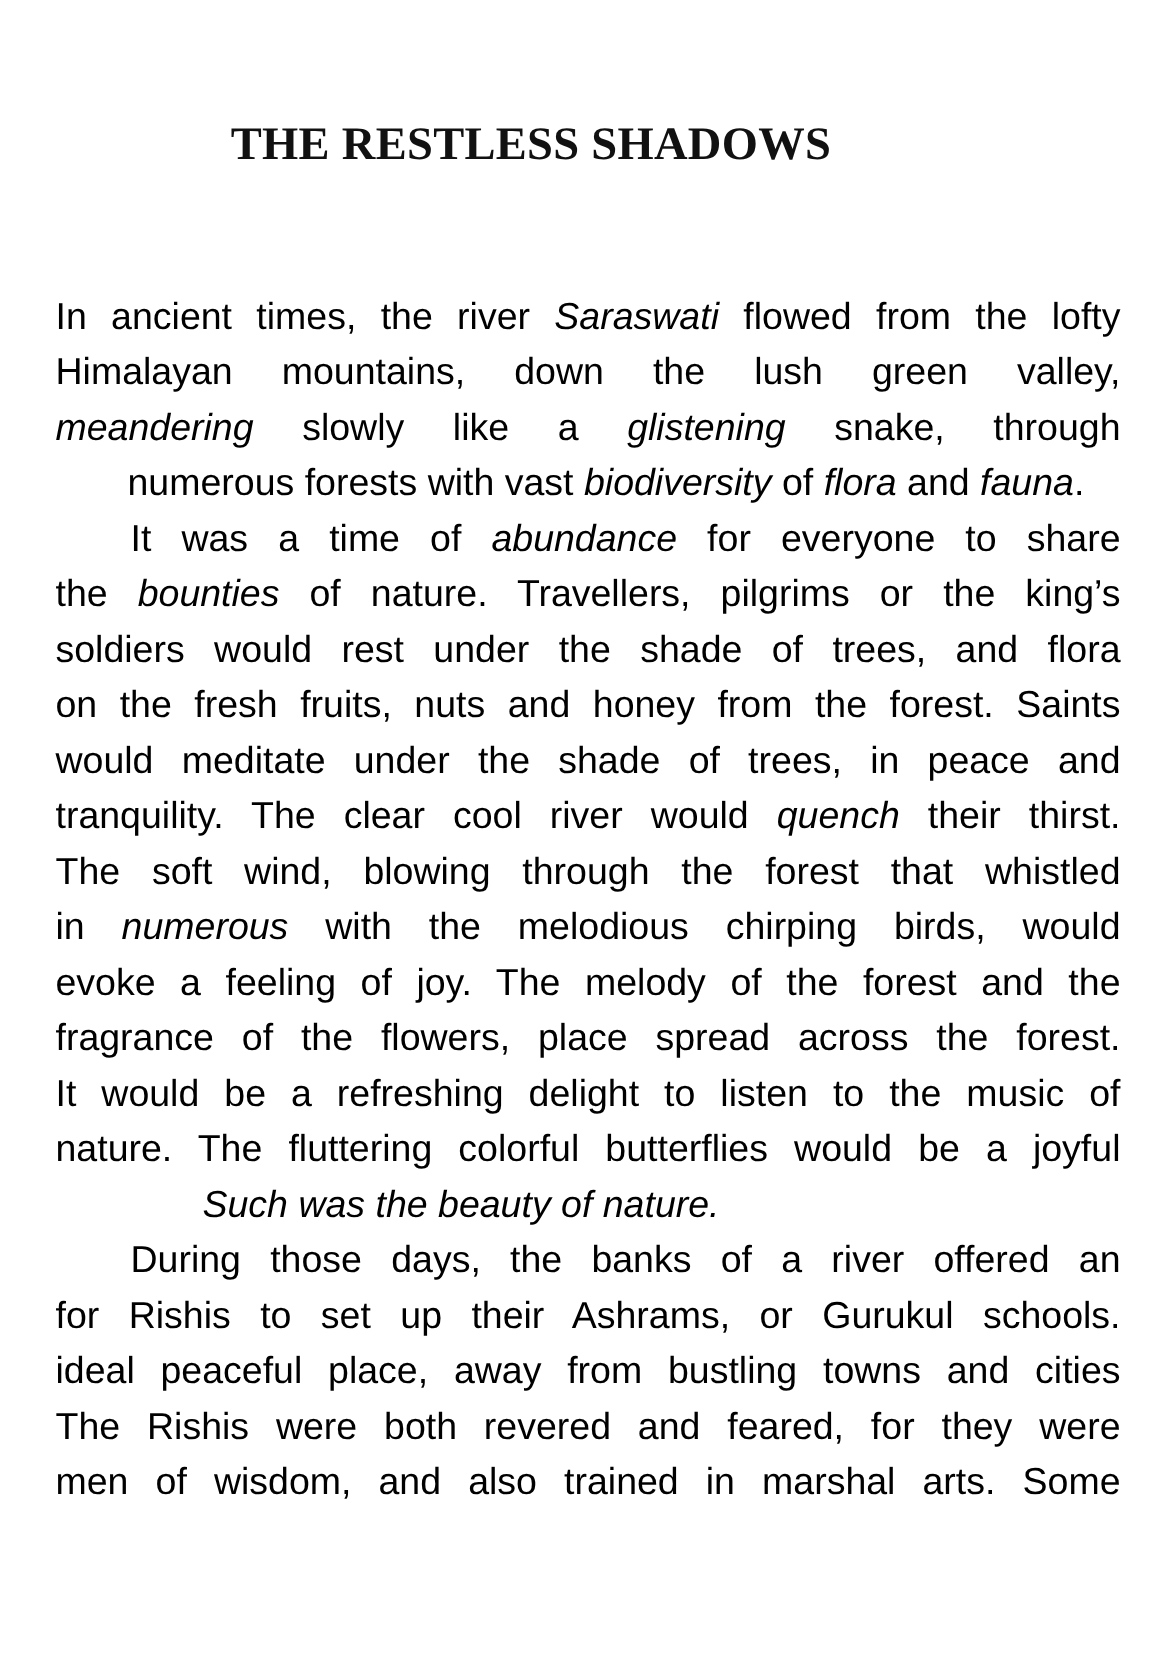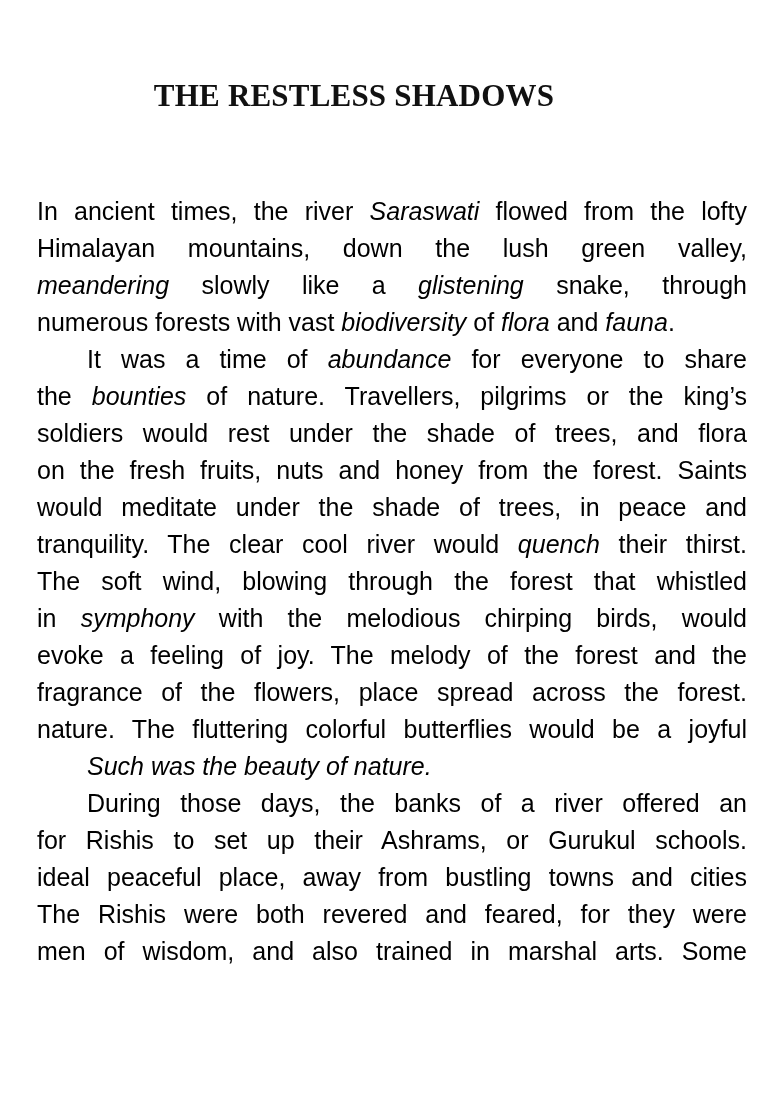--- a/index.html
+++ b/index.html
@@ -45,20 +45,21 @@
     .line {
       display: block;
       white-space: nowrap;
       text-align: justify;
       text-align-last: justify;
       height: 37px;
       overflow: visible;
     }
     .line.last {
       text-align-last: left;
+      margin-left: 48px;
     }
     .line.indent {
       padding-left: 50px;
     }
     .seg { }
     .seg.i { font-style: italic; }
   </style>
 </head>
 <body>
 
@@ -69,23 +70,24 @@
       <div class="line"><span class="seg">Himalayan mountains, down the lush green valley,</span></div>
       <div class="line"><span class="seg i">meandering</span><span class="seg"> slowly like a </span><span class="seg i">glistening</span><span class="seg"> snake, through</span></div>
       <div class="line last"><span class="seg">numerous forests with vast </span><span class="seg i">biodiversity</span><span class="seg"> of </span><span class="seg i">flora</span><span class="seg"> and </span><span class="seg i">fauna</span><span class="seg">.</span></div>
       <div class="line indent"><span class="seg">It was a time of </span><span class="seg i">abundance</span><span class="seg"> for everyone to share</span></div>
       <div class="line"><span class="seg">the </span><span class="seg i">bounties</span><span class="seg"> of nature. Travellers, pilgrims or the king’s</span></div>
       <div class="line"><span class="seg">soldiers would rest under the shade of trees, and flora</span></div>
       <div class="line"><span class="seg">on the fresh fruits, nuts and honey from the forest. Saints</span></div>
       <div class="line"><span class="seg">would meditate under the shade of trees, in peace and</span></div>
       <div class="line"><span class="seg">tranquility. The clear cool river would </span><span class="seg i">quench</span><span class="seg"> their thirst.</span></div>
       <div class="line"><span class="seg">The soft wind, blowing through the forest that whistled</span></div>
-      <div class="line"><span class="seg">in </span><span class="seg i">symphony</span><span class="seg"> with the melodious chirping birds, would</span></div>
+      <div class="line"><span class="seg">in </span><span class="seg i">numerous</span><span class="seg"> with the melodious chirping birds, would</span></div>
       <div class="line"><span class="seg">evoke a feeling of joy. The melody of the forest and the</span></div>
       <div class="line"><span class="seg">fragrance of the flowers, place spread across the forest.</span></div>
+      <div class="line"><span class="seg">It would be a refreshing delight to listen to the music of</span></div>
       <div class="line"><span class="seg">nature. The fluttering colorful butterflies would be a joyful</span></div>
       <div class="line indent last"><span class="seg i">Such was the beauty of nature.</span></div>
       <div class="line indent"><span class="seg">During those days, the banks of a river offered an</span></div>
       <div class="line"><span class="seg">for Rishis to set up their Ashrams, or Gurukul schools.</span></div>
       <div class="line"><span class="seg">ideal peaceful place, away from bustling towns and cities</span></div>
       <div class="line"><span class="seg">The Rishis were both revered and feared, for they were</span></div>
       <div class="line"><span class="seg">men of wisdom, and also trained in marshal arts. Some</span></div>
     </div>
 </div>
 

